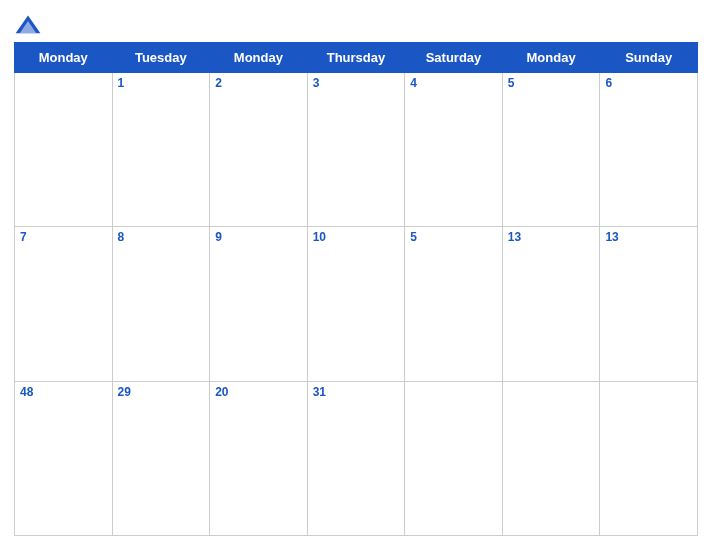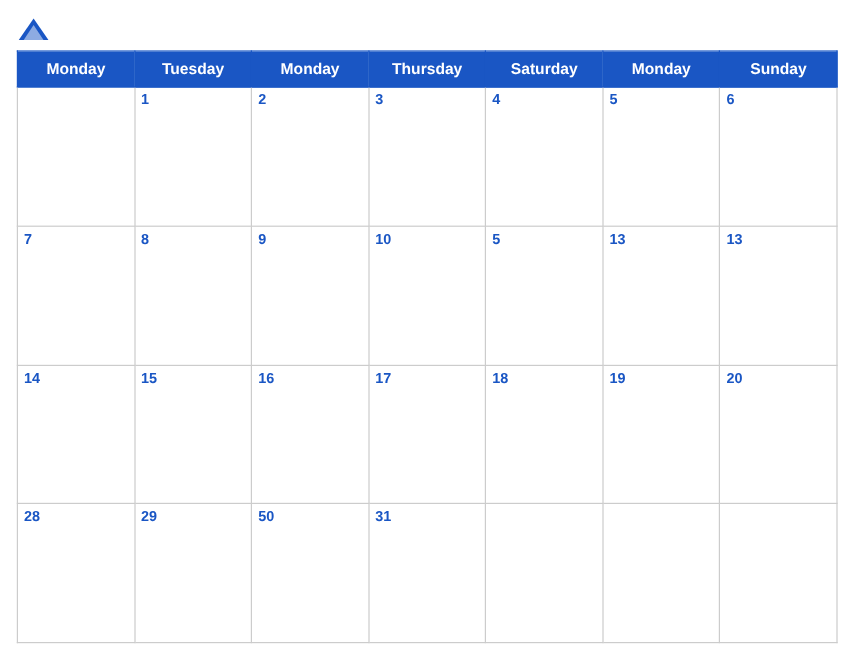--- a/index.html
+++ b/index.html
@@ -182,50 +182,27 @@
         </td>
         <td>
           <span class="date-num">13</span>
         </td>
         <td>
           <span class="date-num">13</span>
         </td>
       </tr>
       <tr>
         <td>
-          <span class="date-num">14</span>
-        </td>
-        <td>
-          <span class="date-num">15</span>
-        </td>
-        <td>
-          <span class="date-num">16</span>
-        </td>
-        <td>
-          <span class="date-num">17</span>
-        </td>
-        <td>
-          <span class="date-num">18</span>
-        </td>
-        <td>
-          <span class="date-num">19</span>
+          <span class="date-num">48</span>
+        </td>
+        <td>
+          <span class="date-num">29</span>
         </td>
         <td>
           <span class="date-num">20</span>
-        </td>
-      </tr>
-      <tr>
-        <td>
-          <span class="date-num">28</span>
-        </td>
-        <td>
-          <span class="date-num">29</span>
-        </td>
-        <td>
-          <span class="date-num">50</span>
         </td>
         <td>
           <span class="date-num">31</span>
         </td>
         <td class="empty-cell"></td>
         <td class="empty-cell"></td>
         <td class="empty-cell"></td>
       </tr>
     </tbody>
 </table>

